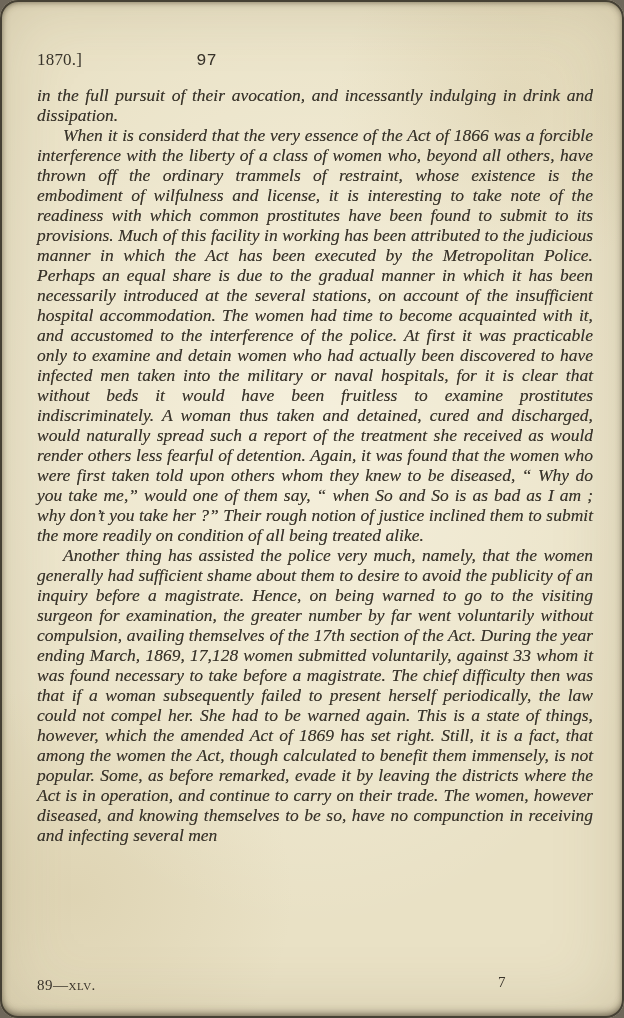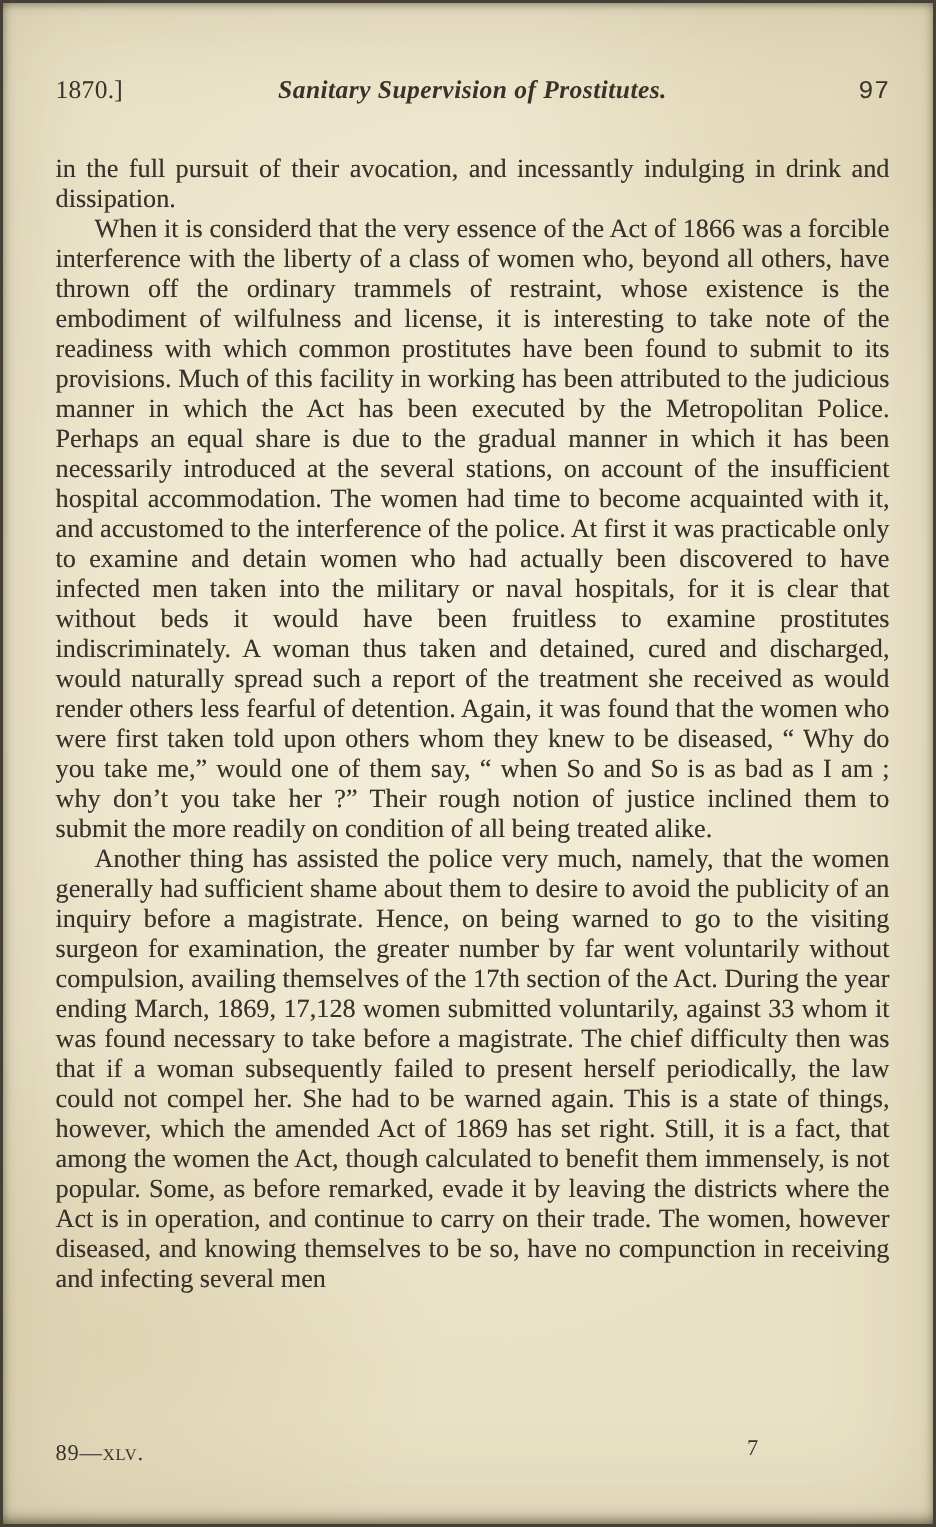--- a/index.html
+++ b/index.html
@@ -21,20 +21,21 @@
       radial-gradient(ellipse 90% 70% at 50% 42%, rgba(255,252,240,0.55), rgba(255,252,240,0) 70%),
       radial-gradient(ellipse 40% 25% at 82% 10%, rgba(190,170,120,0.20), rgba(190,170,120,0) 70%),
       radial-gradient(ellipse 50% 30% at 12% 88%, rgba(180,160,110,0.20), rgba(180,160,110,0) 70%);
     box-shadow:
       inset 0 0 0 2px #454034,
       inset 5px 0 7px -3px rgba(70,60,40,0.55),
       inset -5px 0 7px -3px rgba(70,60,40,0.45),
       inset 0 6px 7px -4px rgba(70,60,40,0.6),
       inset 0 -9px 9px -5px rgba(60,50,35,0.65),
       inset 0 0 70px rgba(120,100,60,0.22);
+    border-radius: 18px;
   }
   .content {
     position: absolute;
     left: 37px;
     right: 31px;
     top: 50px;
     bottom: 24px;
     color: #38332a;
   }
   .running-head {
@@ -53,37 +54,38 @@
     font-style: italic;
     font-weight: bold;
     letter-spacing: 0.3px;
   }
   .running-head .pagenum {
     width: 90px;
     text-align: right;
     font-family: Liberation Mono, monospace;
   }
   .body-text {
-    margin-top: 31px;
+    margin-top: 15px;
+    font-style: italic;
   }
   .body-text p {
     margin: 0;
     font-size: 17.5px;
     line-height: 20px;
     text-align: justify;
     text-shadow: 0 0 0.4px rgba(56,51,42,0.55);
   }
   .body-text p.indent {
     text-indent: 26px;
   }
   .page-footer {
     position: absolute;
     left: 0;
     right: 0;
-    bottom: 16px;
+    bottom: 0;
     height: 20px;
     font-size: 15px;
     text-align: center;
   }
   .page-footer .signature {
     position: absolute;
     left: 0;
     bottom: 0;
     font-variant: small-caps;
     letter-spacing: 0.5px;
@@ -96,21 +98,20 @@
   }
 </style>
 </head>
 <body>
 
 <div class="page">
   <div class="content">
 
     <div class="running-head">
       <span class="year">1870.]</span>
-      <span class="title">Sanitary Supervision of Prostitutes.</span>
       <span class="pagenum">97</span>
     </div>
 
     <div class="body-text">
       <p>in the full pursuit of their avocation, and incessantly indulging in drink and dissipation.</p>
       <p class="indent">When it is considerd that the very essence of the Act of 1866 was a forcible interference with the liberty of a class of women who, beyond all others, have thrown off the ordinary trammels of restraint, whose existence is the embodiment of wilfulness and license, it is interesting to take note of the readiness with which common prostitutes have been found to submit to its provisions. Much of this facility in working has been attributed to the judicious manner in which the Act has been executed by the Metropolitan Police. Perhaps an equal share is due to the gradual manner in which it has been necessarily introduced at the several stations, on account of the insufficient hospital accommodation. The women had time to become acquainted with it, and accustomed to the interference of the police. At first it was practicable only to examine and detain women who had actually been discovered to have infected men taken into the military or naval hospitals, for it is clear that without beds it would have been fruitless to examine prostitutes indiscriminately. A woman thus taken and detained, cured and discharged, would naturally spread such a report of the treatment she received as would render others less fearful of detention. Again, it was found that the women who were first taken told upon others whom they knew to be diseased, “ Why do you take me,” would one of them say, “ when So and So is as bad as I am ; why don’t you take her ?” Their rough notion of justice inclined them to submit the more readily on condition of all being treated alike.</p>
       <p class="indent">Another thing has assisted the police very much, namely, that the women generally had sufficient shame about them to desire to avoid the publicity of an inquiry before a magistrate. Hence, on being warned to go to the visiting surgeon for examination, the greater number by far went voluntarily without compulsion, availing themselves of the 17th section of the Act. During the year ending March, 1869, 17,128 women submitted voluntarily, against 33 whom it was found necessary to take before a magistrate. The chief difficulty then was that if a woman subsequently failed to present herself periodically, the law could not compel her. She had to be warned again. This is a state of things, however, which the amended Act of 1869 has set right. Still, it is a fact, that among the women the Act, though calculated to benefit them immensely, is not popular. Some, as before remarked, evade it by leaving the districts where the Act is in operation, and continue to carry on their trade. The women, however diseased, and knowing themselves to be so, have no compunction in receiving and infecting several men</p>
     </div>
 
     <div class="page-footer">

